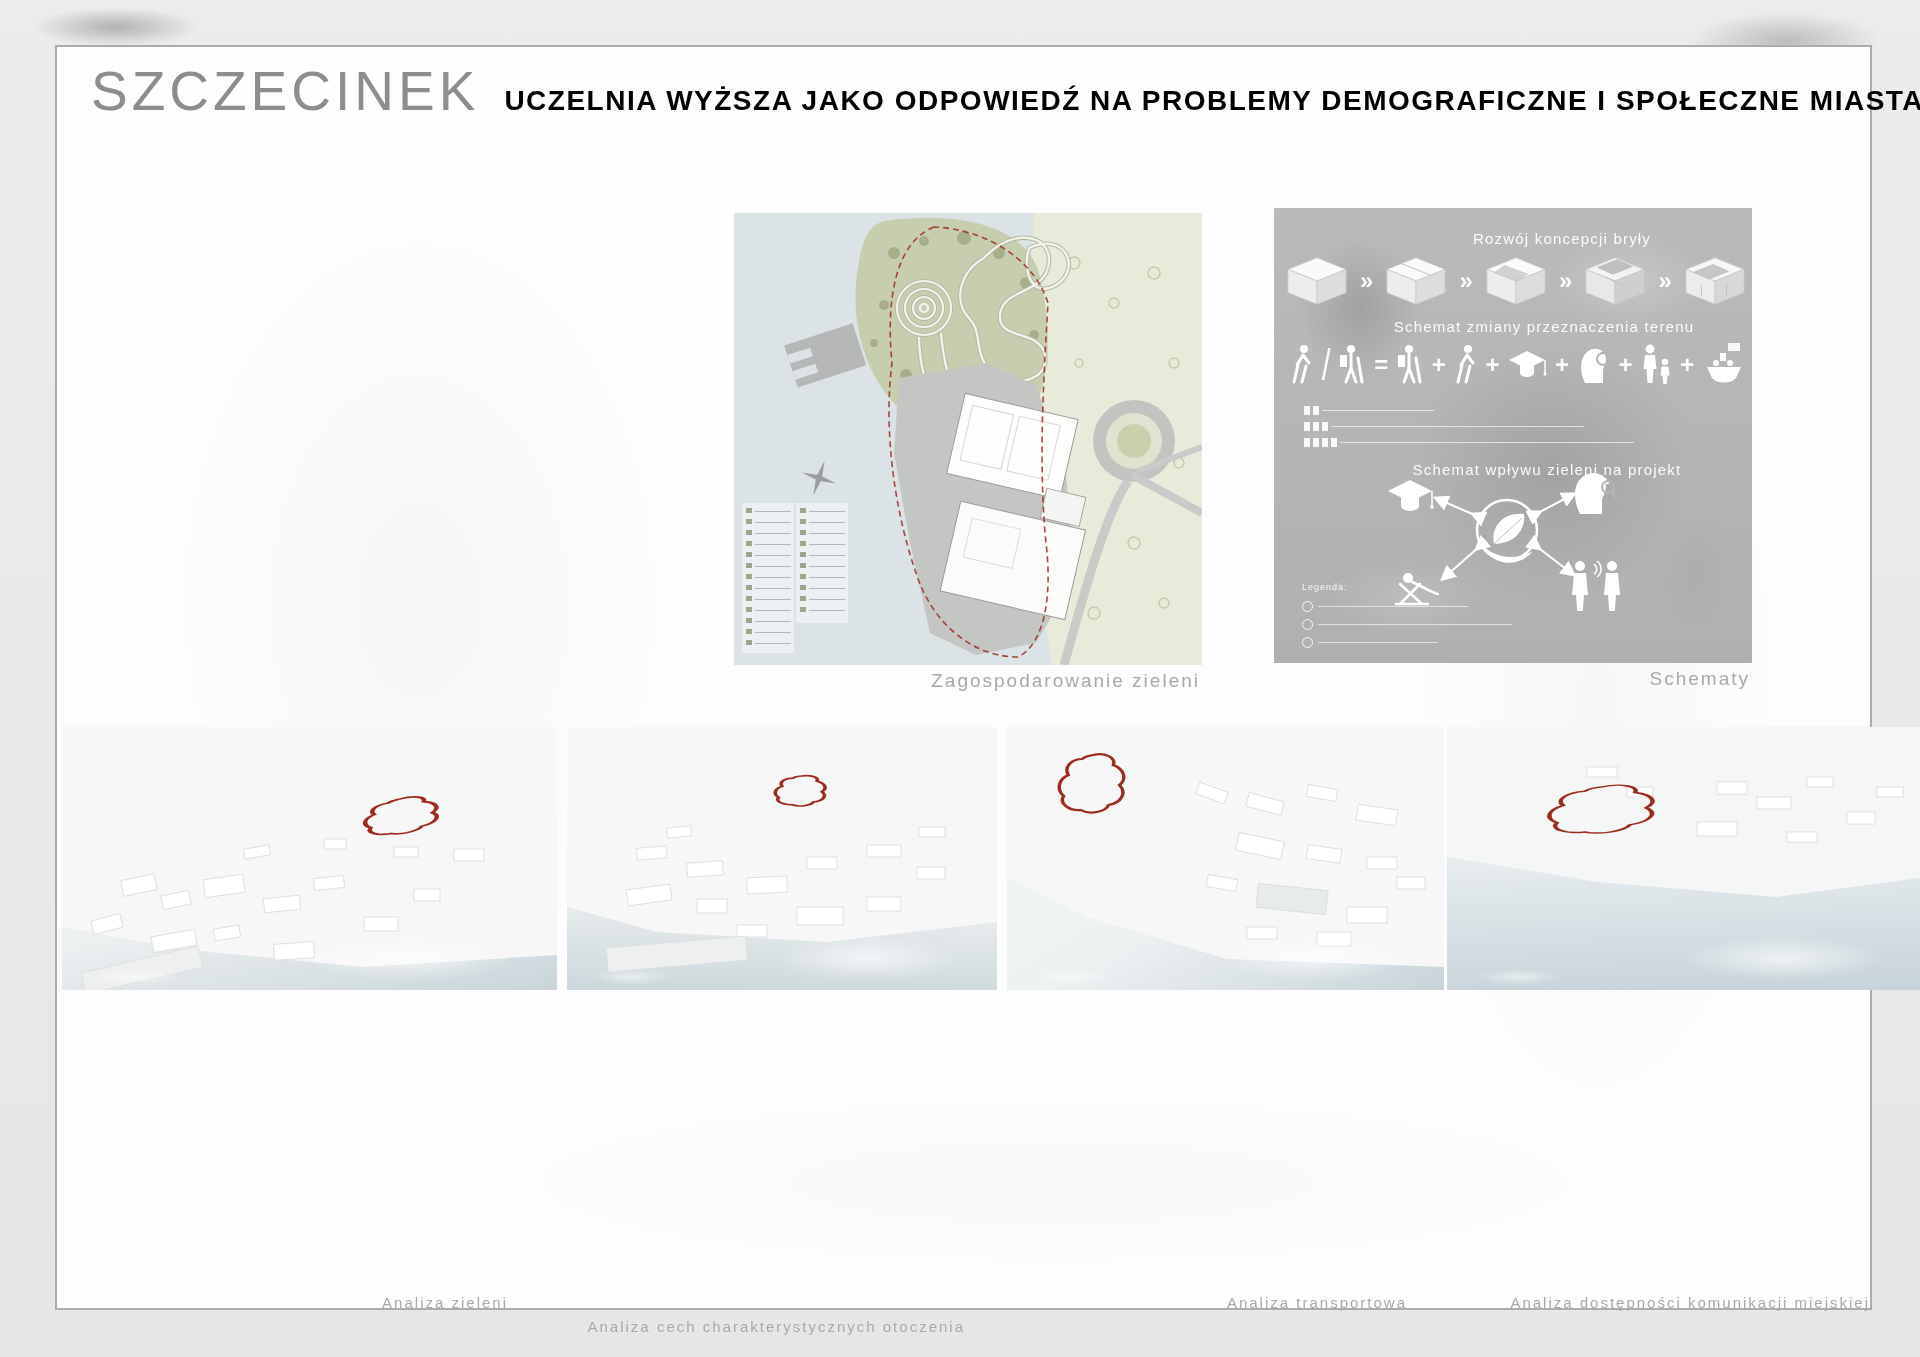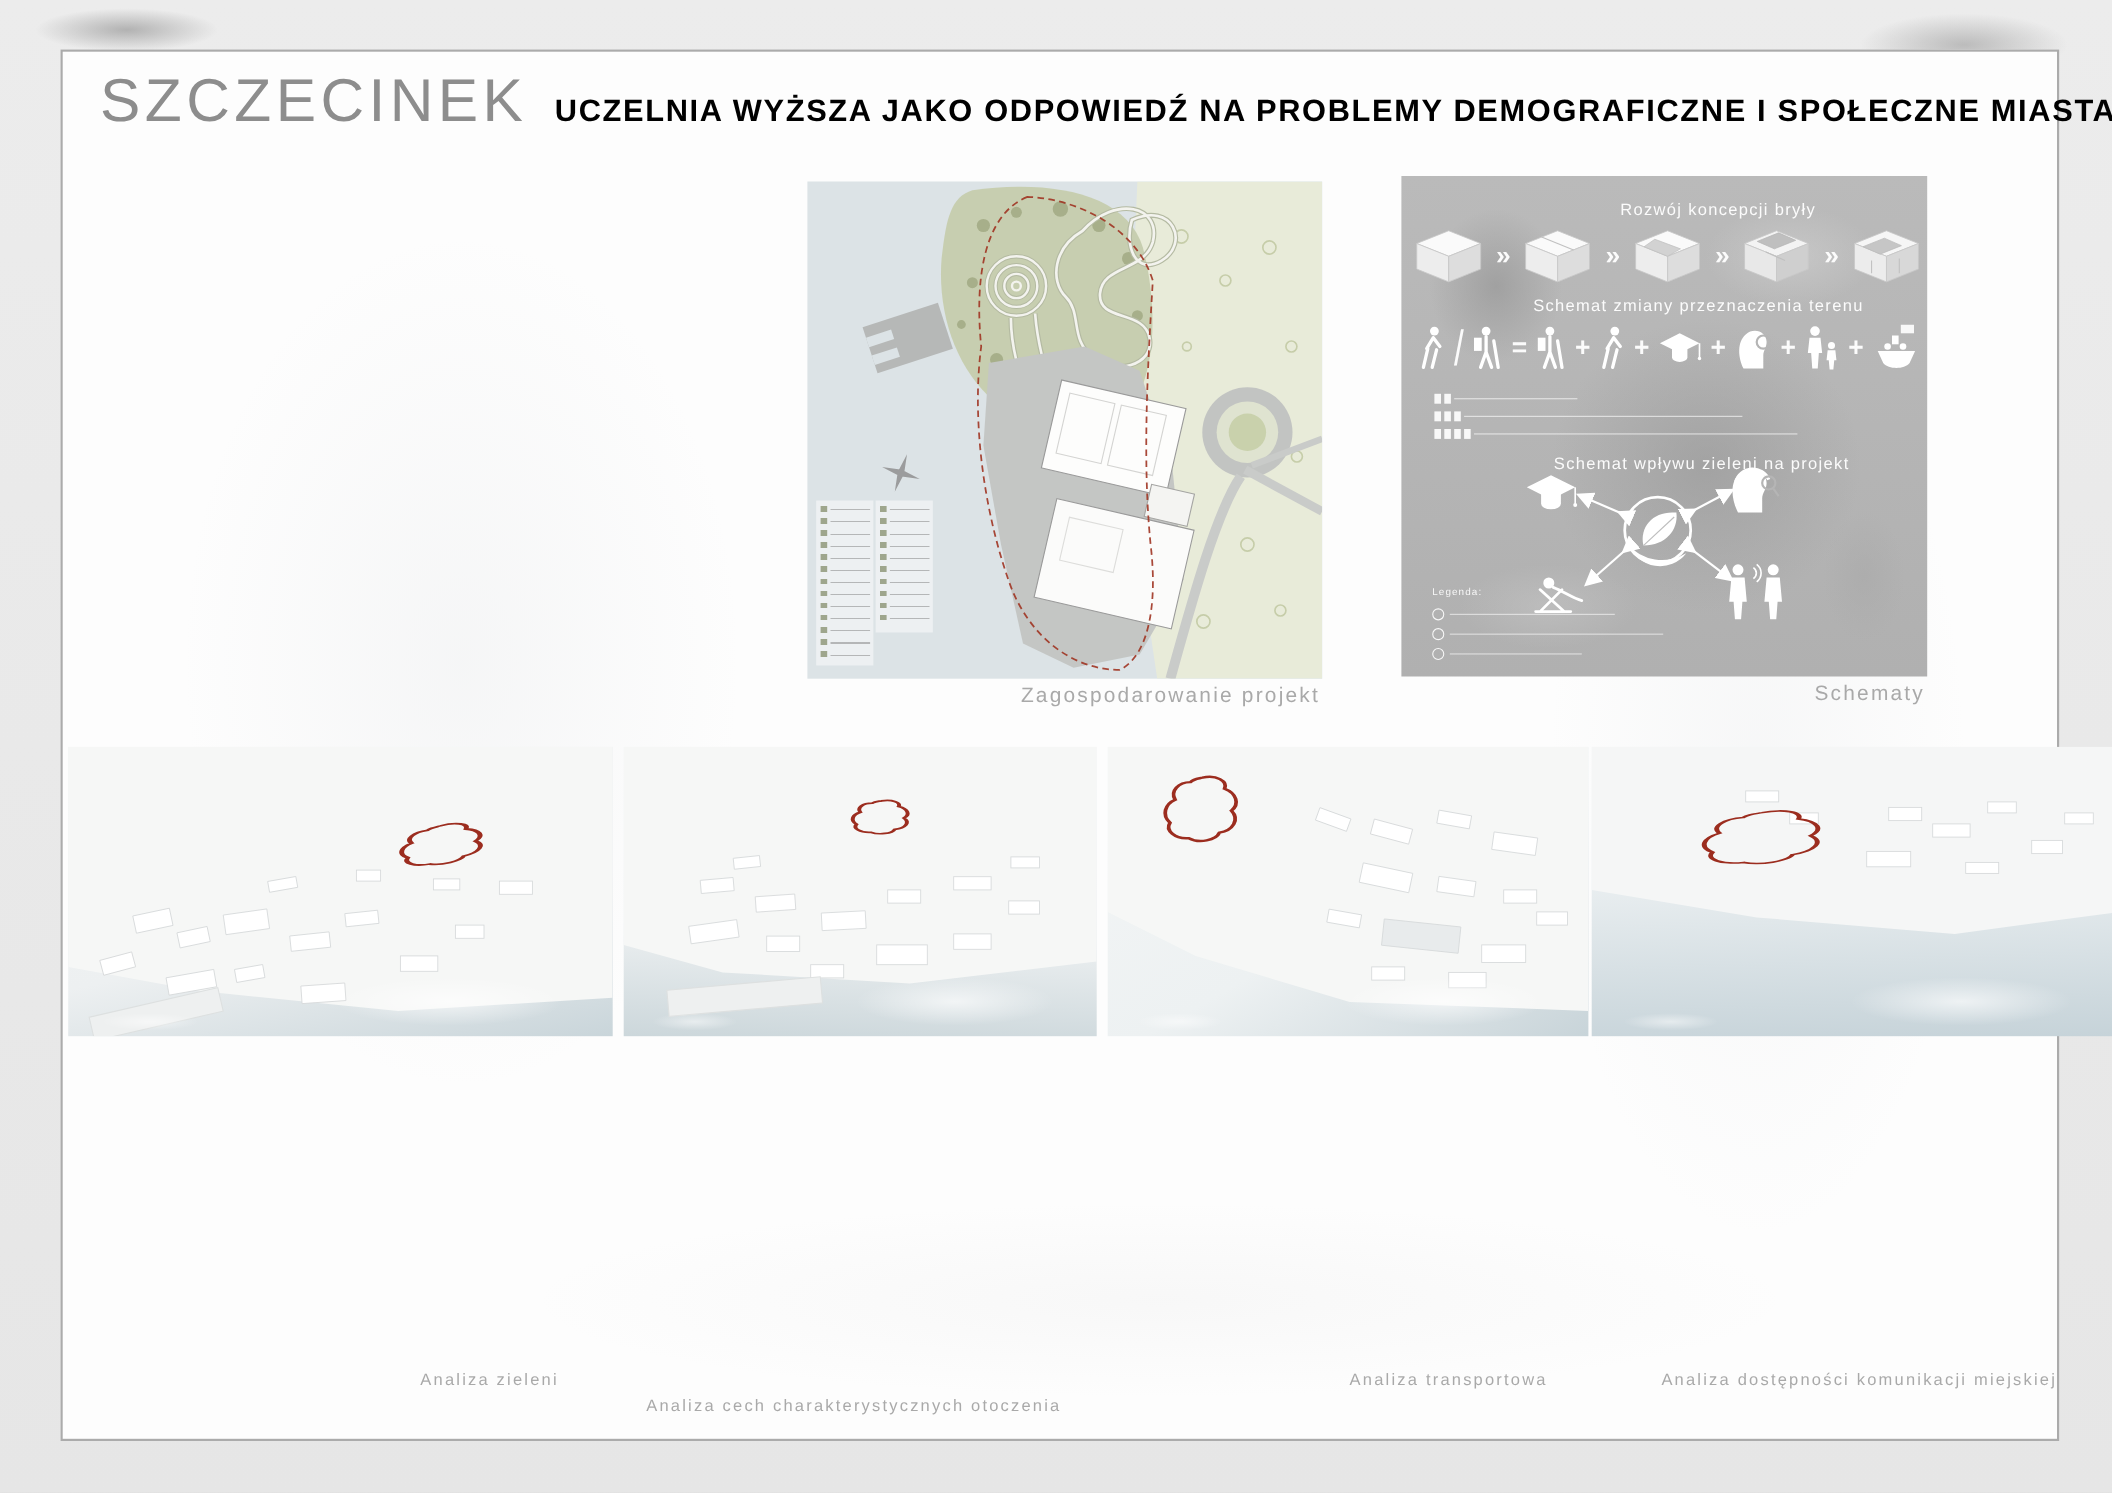--- a/index.html
+++ b/index.html
@@ -19,21 +19,21 @@
   #board::before{content:"";position:absolute;inset:0;pointer-events:none;
     background:
       radial-gradient(closest-side at 20% 44%, rgba(190,195,200,.12), transparent 70%),
       radial-gradient(closest-side at 85% 52%, rgba(190,195,200,.10), transparent 70%),
       radial-gradient(closest-side at 55% 90%, rgba(200,200,200,.10), transparent 70%);}
   
   #titlebar{position:absolute;left:34px;top:12px;display:flex;align-items:baseline;white-space:nowrap;}
   #t-main{font-size:55px;font-weight:300;color:#8d8d8d;letter-spacing:4px;}
   #t-sub{font-size:28px;font-weight:700;color:#000000;letter-spacing:1.5px;margin-left:25px;}
   
-  .pwrap{position:absolute;}
+  .pwrap{position:absolute;margin-top:48px;}
   .art{position:absolute;inset:0;overflow:hidden;}
   .caption{position:absolute;right:2px;color:#a9a9a9;letter-spacing:2px;font-weight:300;white-space:nowrap;}
   .cap-lg{font-size:19px;bottom:-27px;}
   .cap-sm{font-size:15px;bottom:-21px;}
   .redv{position:absolute;top:0;bottom:0;width:0;border-left:2px dashed #97321f;opacity:.85;}
   .redh{position:absolute;left:0;right:0;height:0;border-top:2px dashed #97321f;opacity:.85;}
   .redrect{position:absolute;border:2px dashed #97321f;opacity:.85;}
   .fill{position:absolute;inset:0;width:100%;height:100%;}
   
   .aerial{position:absolute;inset:0;
@@ -179,21 +179,21 @@
           <path stroke-width="6" d="M404,258 L468,234"></path>
         </g>
         <path fill="none" stroke="#a03422" stroke-width="1.6" stroke-dasharray="6 4" opacity=".9" d="M200,14 C160,30 152,90 158,150 C150,210 158,290 182,360 C198,410 238,444 284,444 C312,430 318,380 312,330 C304,250 310,160 314,90 C300,45 250,16 200,14 Z"></path>
         <g transform="translate(85,265) rotate(18)" fill="#8f8f8f" opacity=".85">
           <path d="M0,-18 L3,0 L0,18 L-3,0 Z M-18,0 L0,-3 L18,0 L0,3 Z"></path>
         </g>
       </svg>
       <div class="mini-legend" style="left:8px;bottom:12px;width:52px;height:150px;background-color:rgba(252,252,252,.55)"></div>
       <div class="mini-legend" style="left:62px;bottom:42px;width:52px;height:120px;background-color:rgba(252,252,252,.55)"></div>
     </div>
-    <div class="caption cap-lg">Zagospodarowanie projekt</div>
+    <div class="caption cap-lg">Zagospodarowanie zieleni</div>
   </div>
 
   <div class="pwrap" style="left:1217px;top:113px;width:478px;height:455px">
     <div class="art schemes">
       <div class="sch-title" style="left:288px;top:22px">Rozwój koncepcji bryły</div>
 
       <div class="boxrow">
         <svg width="62" height="52" viewBox="0 0 64 52">
           <polygon points="2,14 32,2 62,14 32,26" fill="#fafafa" stroke="#c8c8c8" stroke-width=".8"></polygon>
           <polygon points="2,14 32,26 32,50 2,38" fill="#ededed" stroke="#c8c8c8" stroke-width=".8"></polygon>

